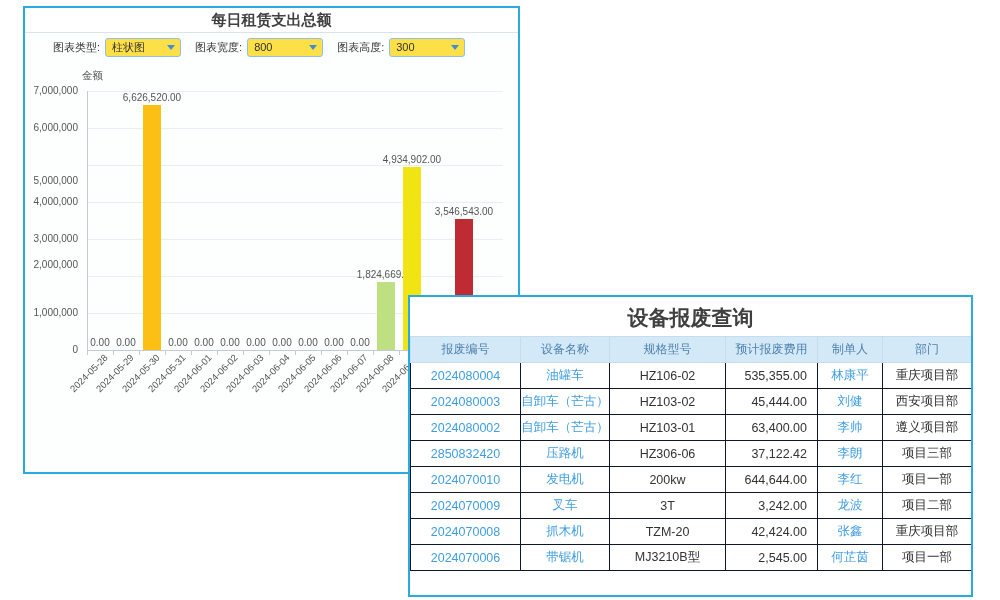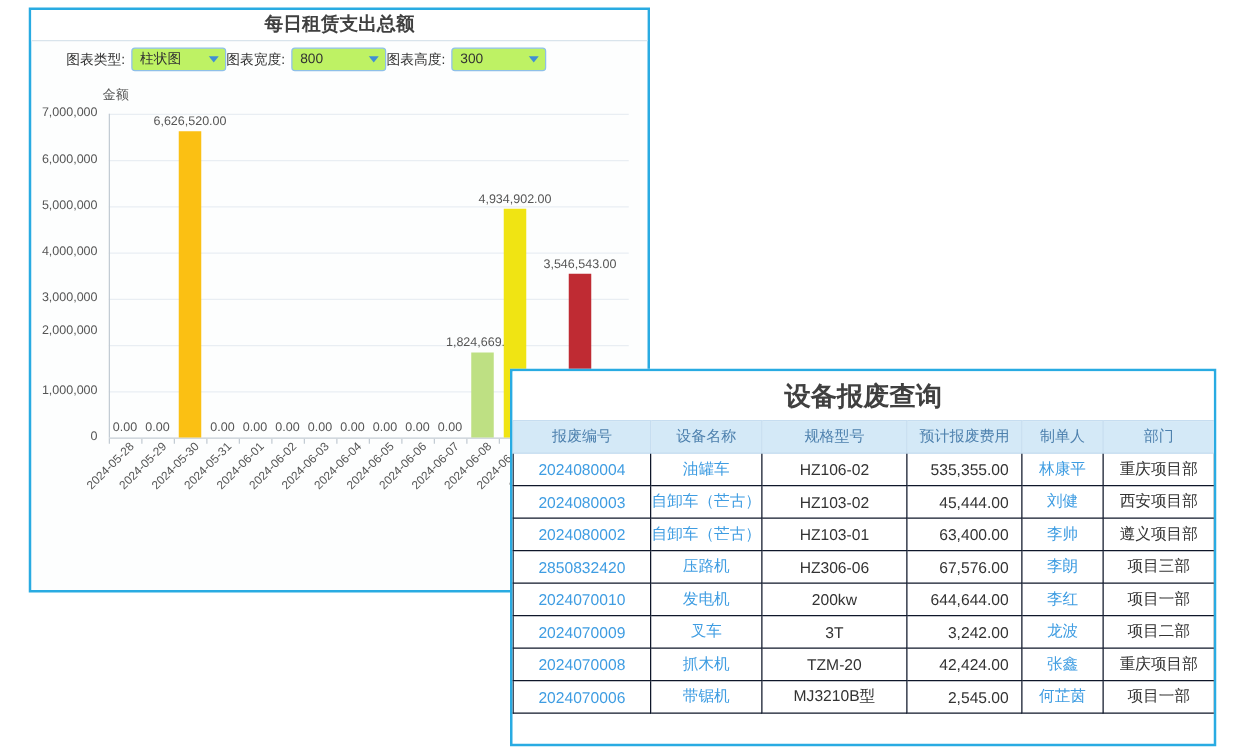--- a/index.html
+++ b/index.html
@@ -18,22 +18,22 @@
     font-weight:bold;color:#404040;border-bottom:1px solid #d9e4ec;background:#fff;
   }
   .controls{
     position:absolute;left:0;top:28px;height:22px;width:100%;
     display:flex;align-items:center;padding-left:28px;box-sizing:border-box;
     font-size:11px;color:#333;
   }
   .ctrl-label{margin-right:5px;white-space:nowrap;}
   .dropdown{
     position:relative;width:68px;height:17px;line-height:17px;
-    border:1px solid #8fc0e8;border-radius:3px;background:#bef264;
-    font-size:11px;color:#333;padding-left:6px;
+    border:1px solid #8fc0e8;border-radius:3px;background:#fde047;
+    font-size:11px;color:#333;padding-left:6px;margin-right:14px;
     box-sizing:content-box;cursor:pointer;
   }
   .caret{
     position:absolute;right:5px;top:6px;width:0;height:0;
     border-left:4px solid transparent;border-right:4px solid transparent;
     border-top:5px solid #3f8fd6;
   }
   .plot-abs{position:absolute;}
   .gridline{position:absolute;height:1px;background:#e9eef3;}
   .axis-line{position:absolute;background:#c3ccd4;}
@@ -107,21 +107,21 @@
       <div class="y-tick-label" style="left: 0px; top: 337px;">0</div>
       <div class="gridline" style="left: 62px; top: 305px; width: 416px;"></div>
       <div class="y-tick-label" style="left: 0px; top: 300px;">1,000,000</div>
       <div class="gridline" style="left: 62px; top: 268px; width: 416px;"></div>
       <div class="y-tick-label" style="left: 0px; top: 252px;">2,000,000</div>
       <div class="gridline" style="left: 62px; top: 231px; width: 416px;"></div>
       <div class="y-tick-label" style="left: 0px; top: 226px;">3,000,000</div>
       <div class="gridline" style="left: 62px; top: 194px; width: 416px;"></div>
       <div class="y-tick-label" style="left: 0px; top: 189px;">4,000,000</div>
       <div class="gridline" style="left: 62px; top: 157px; width: 416px;"></div>
-      <div class="y-tick-label" style="left: 0px; top: 152px; text-align: right;">5,000,000</div>
+      <div class="y-tick-label" style="left: 0px; top: 168px; text-align: right;">5,000,000</div>
       <div class="gridline" style="left: 62px; top: 120px; width: 416px;"></div>
       <div class="y-tick-label" style="left: 0px; top: 115px;">6,000,000</div>
       <div class="gridline" style="left: 62px; top: 83px; width: 416px;"></div>
       <div class="y-tick-label" style="left: 0px; top: 78px;">7,000,000</div>
       <div class="axis-line" style="left: 62px; top: 342px; width: 416px; height: 1px;"></div>
       <div class="axis-line" style="left: 62px; top: 83px; width: 1px; height: 259px;"></div>
       <div class="tick" style="left: 62px; top: 343px;"></div>
       <div class="bar-value-label" style="left: 25px; top: 329px;">0.00</div>
       <div class="x-axis-label" style="left: 19px; top: 344px;">2024-05-28</div>
       <div class="tick" style="left: 88px; top: 343px;"></div>
@@ -217,21 +217,21 @@
           <td class="link">自卸车（芒古）</td>
           <td>HZ103-01</td>
           <td class="money">63,400.00</td>
           <td class="link">李帅</td>
           <td>遵义项目部</td>
         </tr>
         <tr>
           <td class="link">2850832420</td>
           <td class="link">压路机</td>
           <td>HZ306-06</td>
-          <td class="money">67,576.00</td>
+          <td class="money">37,122.42</td>
           <td class="link">李朗</td>
           <td>项目三部</td>
         </tr>
         <tr>
           <td class="link">2024070010</td>
           <td class="link">发电机</td>
           <td>200kw</td>
           <td class="money">644,644.00</td>
           <td class="link">李红</td>
           <td>项目一部</td>

